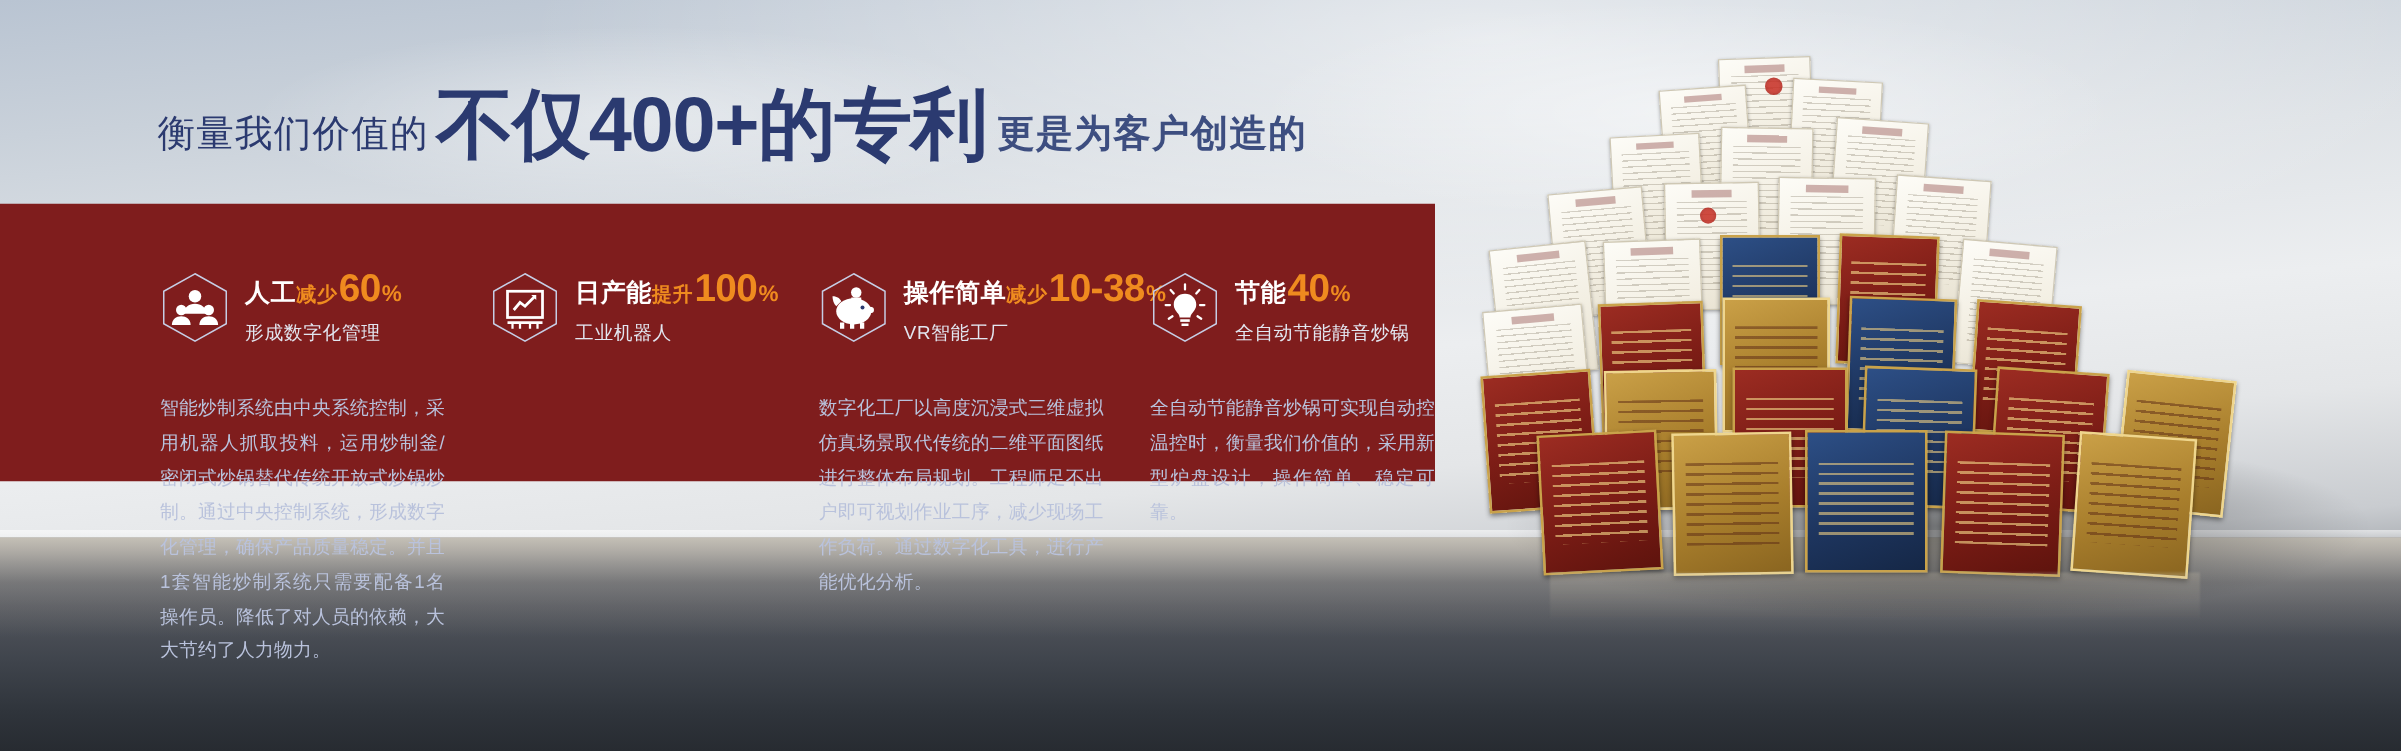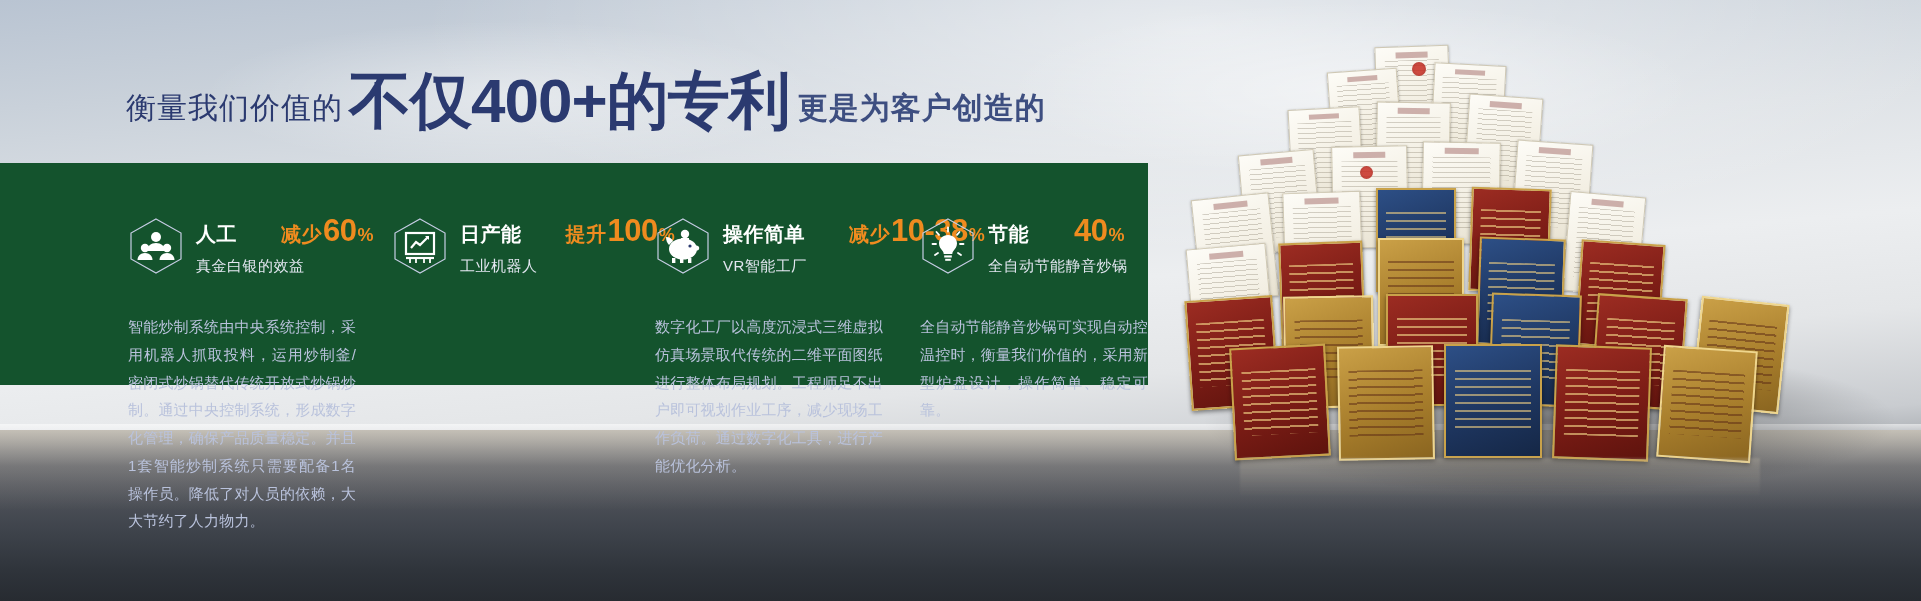--- a/index.html
+++ b/index.html
@@ -45,34 +45,34 @@
   .hl-big{
     font-size:62px;font-weight:bold;color:#2b3a70;letter-spacing:-1px;
     margin:0 4px 0 6px;line-height:1;position:relative;top:4px;
   }
   .hl-b{font-size:30px;color:#3d4e80;letter-spacing:1px;font-weight:700;margin-left:4px;}
   .hl-orange{font-size:30px;color:#ef8b1f;font-weight:bold;letter-spacing:1px;margin-left:3px;}
 
   
   .panel{
     position:absolute;left:0;top:163px;width:1148px;height:222px;
-    background:#14532d;
+    background:#7f1d1d;
   }
   .panel-inner{position:absolute;inset:0;}
   .col{
     position:absolute;top:0;width:248px;
   }
   .col-head{position:relative;height:62px;margin-top:54px;}
   .hexicon{
     position:absolute;left:0;top:0;width:56px;height:58px;
   }
   .col-texts{position:absolute;left:68px;top:-2px;}
   .stat-line{white-space:nowrap;line-height:1;display:flex;align-items:baseline;}
   .stat-label{font-size:20px;color:#ffffff;font-weight:bold;letter-spacing:.5px;}
-  .stat-verb{font-size:20px;color:#ef8b1f;font-weight:bold;letter-spacing:.5px;margin-left:44px;}
+  .stat-verb{font-size:16px;color:#ef8b1f;font-weight:bold;letter-spacing:.5px;}
   .stat-num{font-size:31px;color:#ef8b1f;font-weight:bold;letter-spacing:-.5px;margin-left:1px;}
   .stat-pct{font-size:18px;color:#ef8b1f;font-weight:bold;margin-left:1px;}
   .stat-sub{font-size:15px;color:#e2e6f0;margin-top:11px;letter-spacing:.5px;font-weight:400;}
   .col-body{
     position:absolute;left:0;top:150px;width:228px;
     font-size:15px;line-height:1.85;color:#b9c2dc;
     text-align:justify;letter-spacing:.2px;
   }
 
   
@@ -169,21 +169,21 @@
               <path d="M31.5 43c0-4.3 3.4-7 7.5-7s7.5 2.7 7.5 7z" fill="#ffffff"></path>
             </svg>
           </div>
           <div class="col-texts">
             <div class="stat-line">
               <span class="stat-label">人工</span>
               <span class="stat-verb">减少</span>
               <span class="stat-num">60</span>
               <span class="stat-pct">%</span>
             </div>
-            <div class="stat-sub">真金白银的效益</div>
+            <div class="stat-sub">形成数字化管理</div>
           </div>
         </div>
         <div class="col-body">智能炒制系统由中央系统控制，采用机器人抓取投料，运用炒制釜/密闭式炒锅替代传统开放式炒锅炒制。通过中央控制系统，形成数字化管理，确保产品质量稳定。并且1套智能炒制系统只需要配备1名操作员。降低了对人员的依赖，大大节约了人力物力。</div>
       </div>
 
       <div class="col" style="left:392px;">
         <div class="col-head">
           <div class="hexicon">
             <svg width="56" height="58" viewBox="0 0 56 58">
               <polygon points="28,2 53,16 53,42 28,56 3,42 3,16" fill="none" stroke="#c6cde4" stroke-width="1.2"></polygon>

